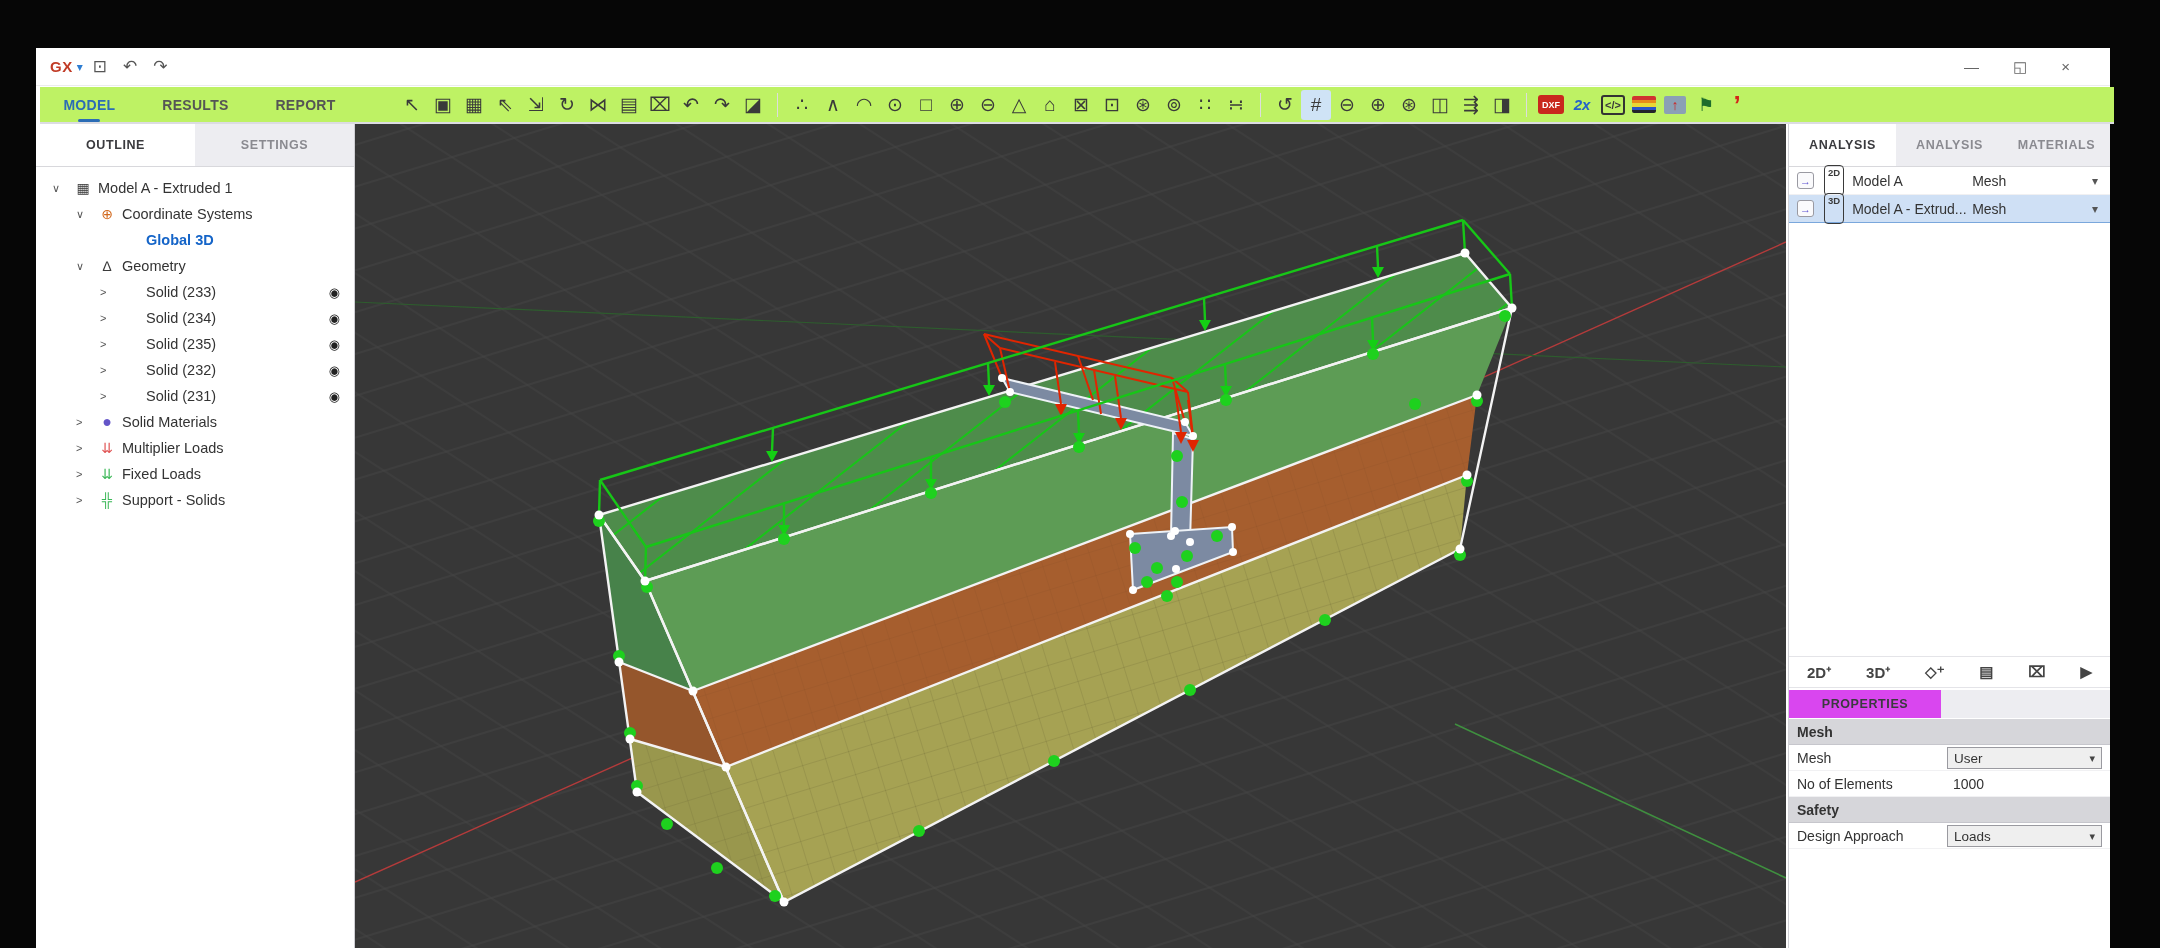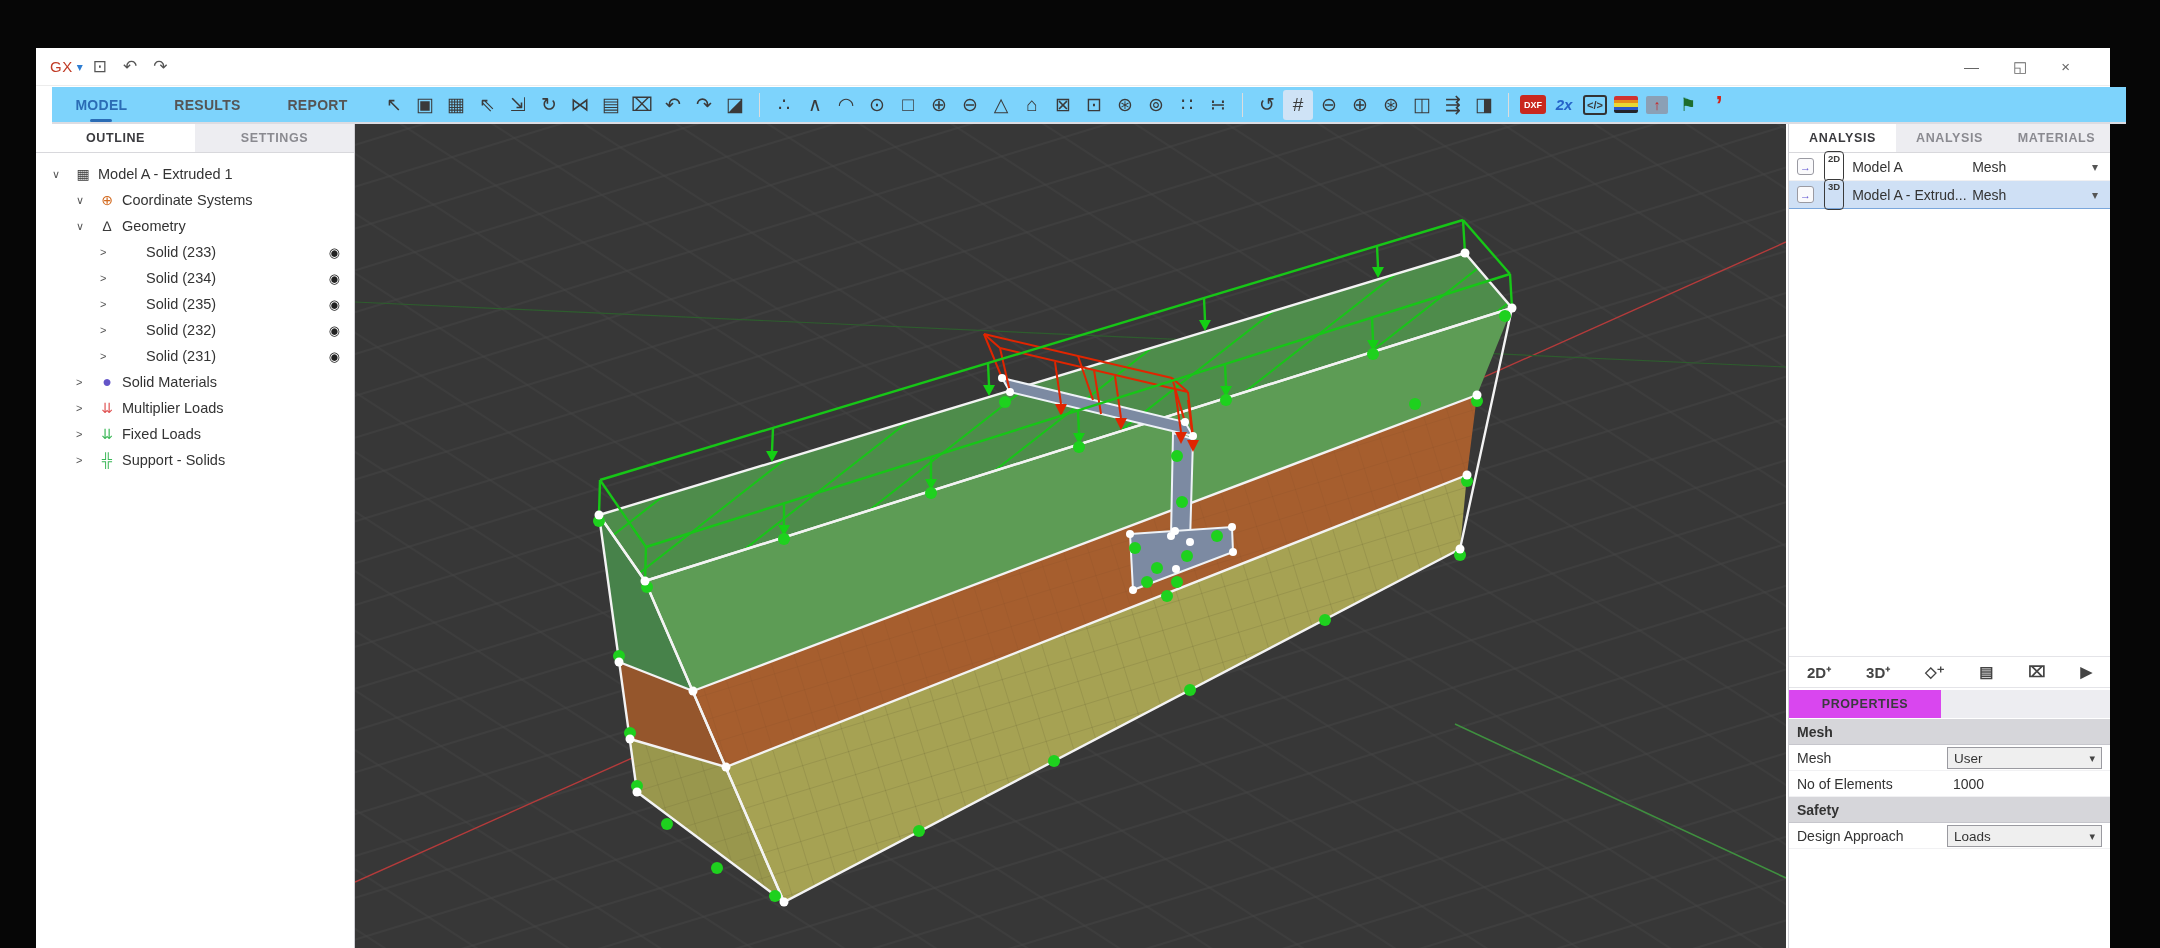--- a/index.html
+++ b/index.html
@@ -3,45 +3,45 @@
 <meta charset="utf-8">
 <style>
   html,body{margin:0;padding:0;background:#060606;}
   *{box-sizing:border-box;font-family:"Liberation Sans",sans-serif;}
   #stage{position:relative;width:2160px;height:948px;background:#060606;overflow:hidden;}
   .abs{position:absolute;}
   
   #appwin{left:36px;top:48px;width:2074px;height:900px;background:#ffffff;}
   
   #titlebar{left:0;top:0;width:100%;height:38px;background:#fff;border-bottom:1px solid #ececec;display:flex;align-items:center;padding:0 14px;}
-  .logo{color:#c13b26;font-weight:normal;font-size:15px;letter-spacing:.5px;}
+  .logo{color:#c13b26;font-weight:bold;font-size:15px;letter-spacing:.5px;}
   .logo-caret{color:#2d7dd2;font-size:12px;margin:0 10px 0 4px;}
   .qicon{color:#555;font-size:17px;margin-right:16px;cursor:default;}
   .wctl{color:#666;font-size:15px;margin-left:34px;}
   #winctls{margin-left:auto;display:flex;align-items:center;padding-right:26px;}
   
-  #ribbonrow{left:16px;top:39px;width:100%;height:37px;background:#7dd3fc;border-bottom:2px solid #dcdce2;display:flex;}
+  #ribbonrow{left:4px;top:39px;width:100%;height:37px;background:#bef264;border-bottom:2px solid #dcdce2;display:flex;gap:30px;}
   #maintabs{width:319px;display:flex;justify-content:space-around;align-items:center;flex:none;}
   .mtab{font-size:14px;font-weight:bold;color:#555;letter-spacing:.3px;padding:4px 2px;position:relative;}
   .mtab.active{color:#2b6cb5;}
   .mtab.active::after{content:"";position:absolute;left:50%;transform:translateX(-50%);bottom:-5px;width:22px;height:3px;background:#2b6cb5;border-radius:2px;}
   #toolbar{flex:1;display:flex;align-items:center;gap:1px;padding-left:8px;overflow:hidden;}
   .ticon{width:30px;height:30px;display:flex;align-items:center;justify-content:center;font-size:19px;color:#3a3a3a;flex:none;}
   .tsep{width:9px;height:24px;border-right:1px solid #ddd;margin-right:8px;flex:none;}
   .ticon.grid-active{background:#cfe3f6;border-radius:3px;}
   .ticon.dxf{background:#c9281e;color:#fff;font-size:9px;font-weight:bold;border-radius:3px;width:26px;height:19px;margin:0 2px;}
   .ticon.formula{color:#2563c9;font-weight:bold;font-style:italic;font-size:15px;}
   .ticon.code{font-size:11px;font-weight:bold;border:2px solid #333;border-radius:3px;width:24px;height:20px;margin:0 3px;}
   .ticon.rainbow{width:24px;height:17px;margin:0 3px;border-radius:2px;background:linear-gradient(180deg,#d03330 0 22%,#e68c1a 22% 42%,#e8d835 42% 62%,#2956c8 62% 82%,#23242a 82% 100%);}
   .ticon.support{background:#8ba0b5;color:#cc2222;font-size:14px;font-weight:bold;width:22px;height:18px;border-radius:2px;margin:0 4px;}
   .ticon.flag{color:#1d6d2c;font-size:18px;}
   .ticon.lastred{color:#d42318;font-weight:bold;font-size:26px;line-height:10px;}
   
   #leftpanel{left:0;top:76px;width:319px;height:824px;background:#fff;border-right:1px solid #cfcfd4;}
-  .ptabs{display:flex;height:29px;background:#ededf1;border-bottom:1px solid #d8d8dc;}
+  .ptabs{display:flex;height:43px;background:#ededf1;border-bottom:1px solid #d8d8dc;}
   .ptab{flex:1;display:flex;align-items:center;justify-content:center;font-size:12.5px;font-weight:bold;letter-spacing:.6px;color:#8a8a90;}
   .ptab.active{background:#fff;color:#3a3a3e;}
   #tree{padding-top:8px;}
   .trow{position:relative;height:26px;display:flex;align-items:center;font-size:14.5px;color:#333;}
   .trow.d0{padding-left:16px;} .trow.d1{padding-left:40px;} .trow.d2{padding-left:64px;}
   .texp{width:20px;color:#555;font-size:11px;}
   .tico{width:22px;font-size:14px;text-align:center;}
   .tico.c-dark{color:#3a3a3a;} .tico.c-coord{color:#d2691e;} .tico.c-purple{color:#6455c8;font-size:16px;}
   .tico.c-red{color:#e05252;} .tico.c-green{color:#3cb858;}
   .tlabel{margin-left:4px;white-space:nowrap;}
@@ -160,20 +160,26 @@
           <span class="teye"></span>
         </div>
 
         <div class="trow d1">
           <span class="texp">∨</span>
           <span class="tico c-coord">⊕</span>
           <span class="tlabel">Coordinate Systems</span>
           <span class="teye"></span>
         </div>
 
+        <div class="trow d2 global3d">
+          <span class="texp"></span>
+          <span class="tico"></span>
+          <span class="tlabel">Global 3D</span>
+          <span class="teye"></span>
+        </div>
 
         <div class="trow d1">
           <span class="texp">∨</span>
           <span class="tico c-dark">∆</span>
           <span class="tlabel">Geometry</span>
           <span class="teye"></span>
         </div>
 
         <div class="trow d2">
           <span class="texp">&gt;</span>

